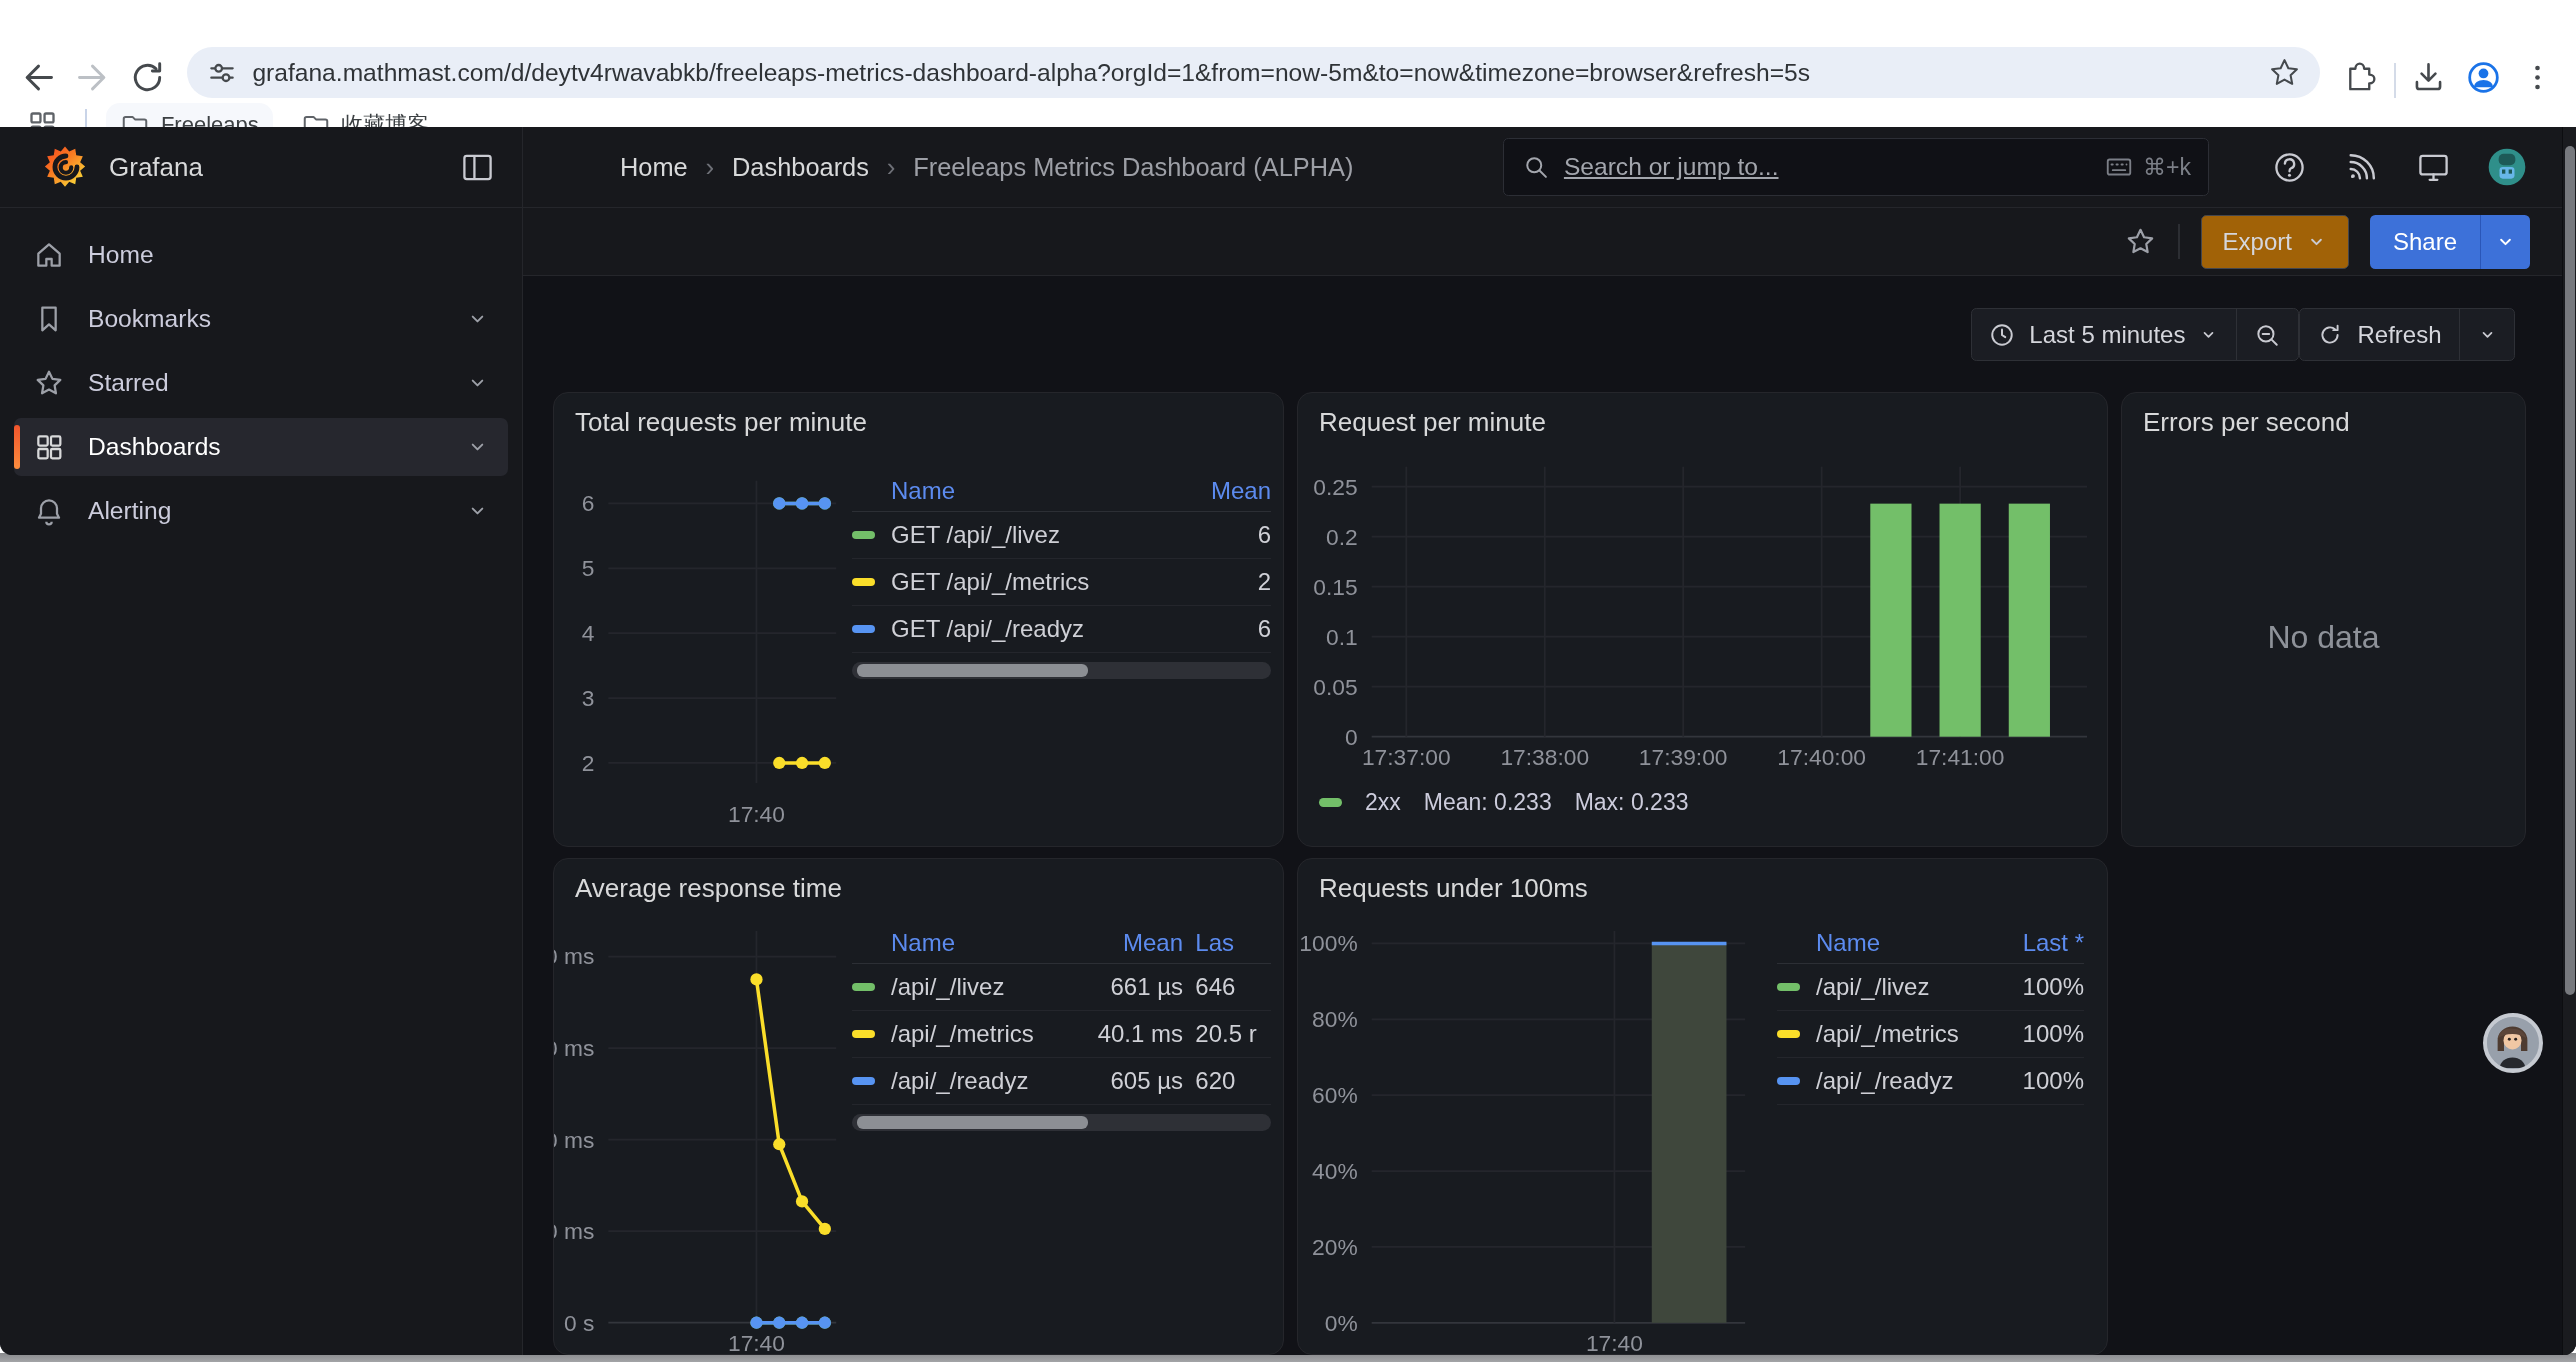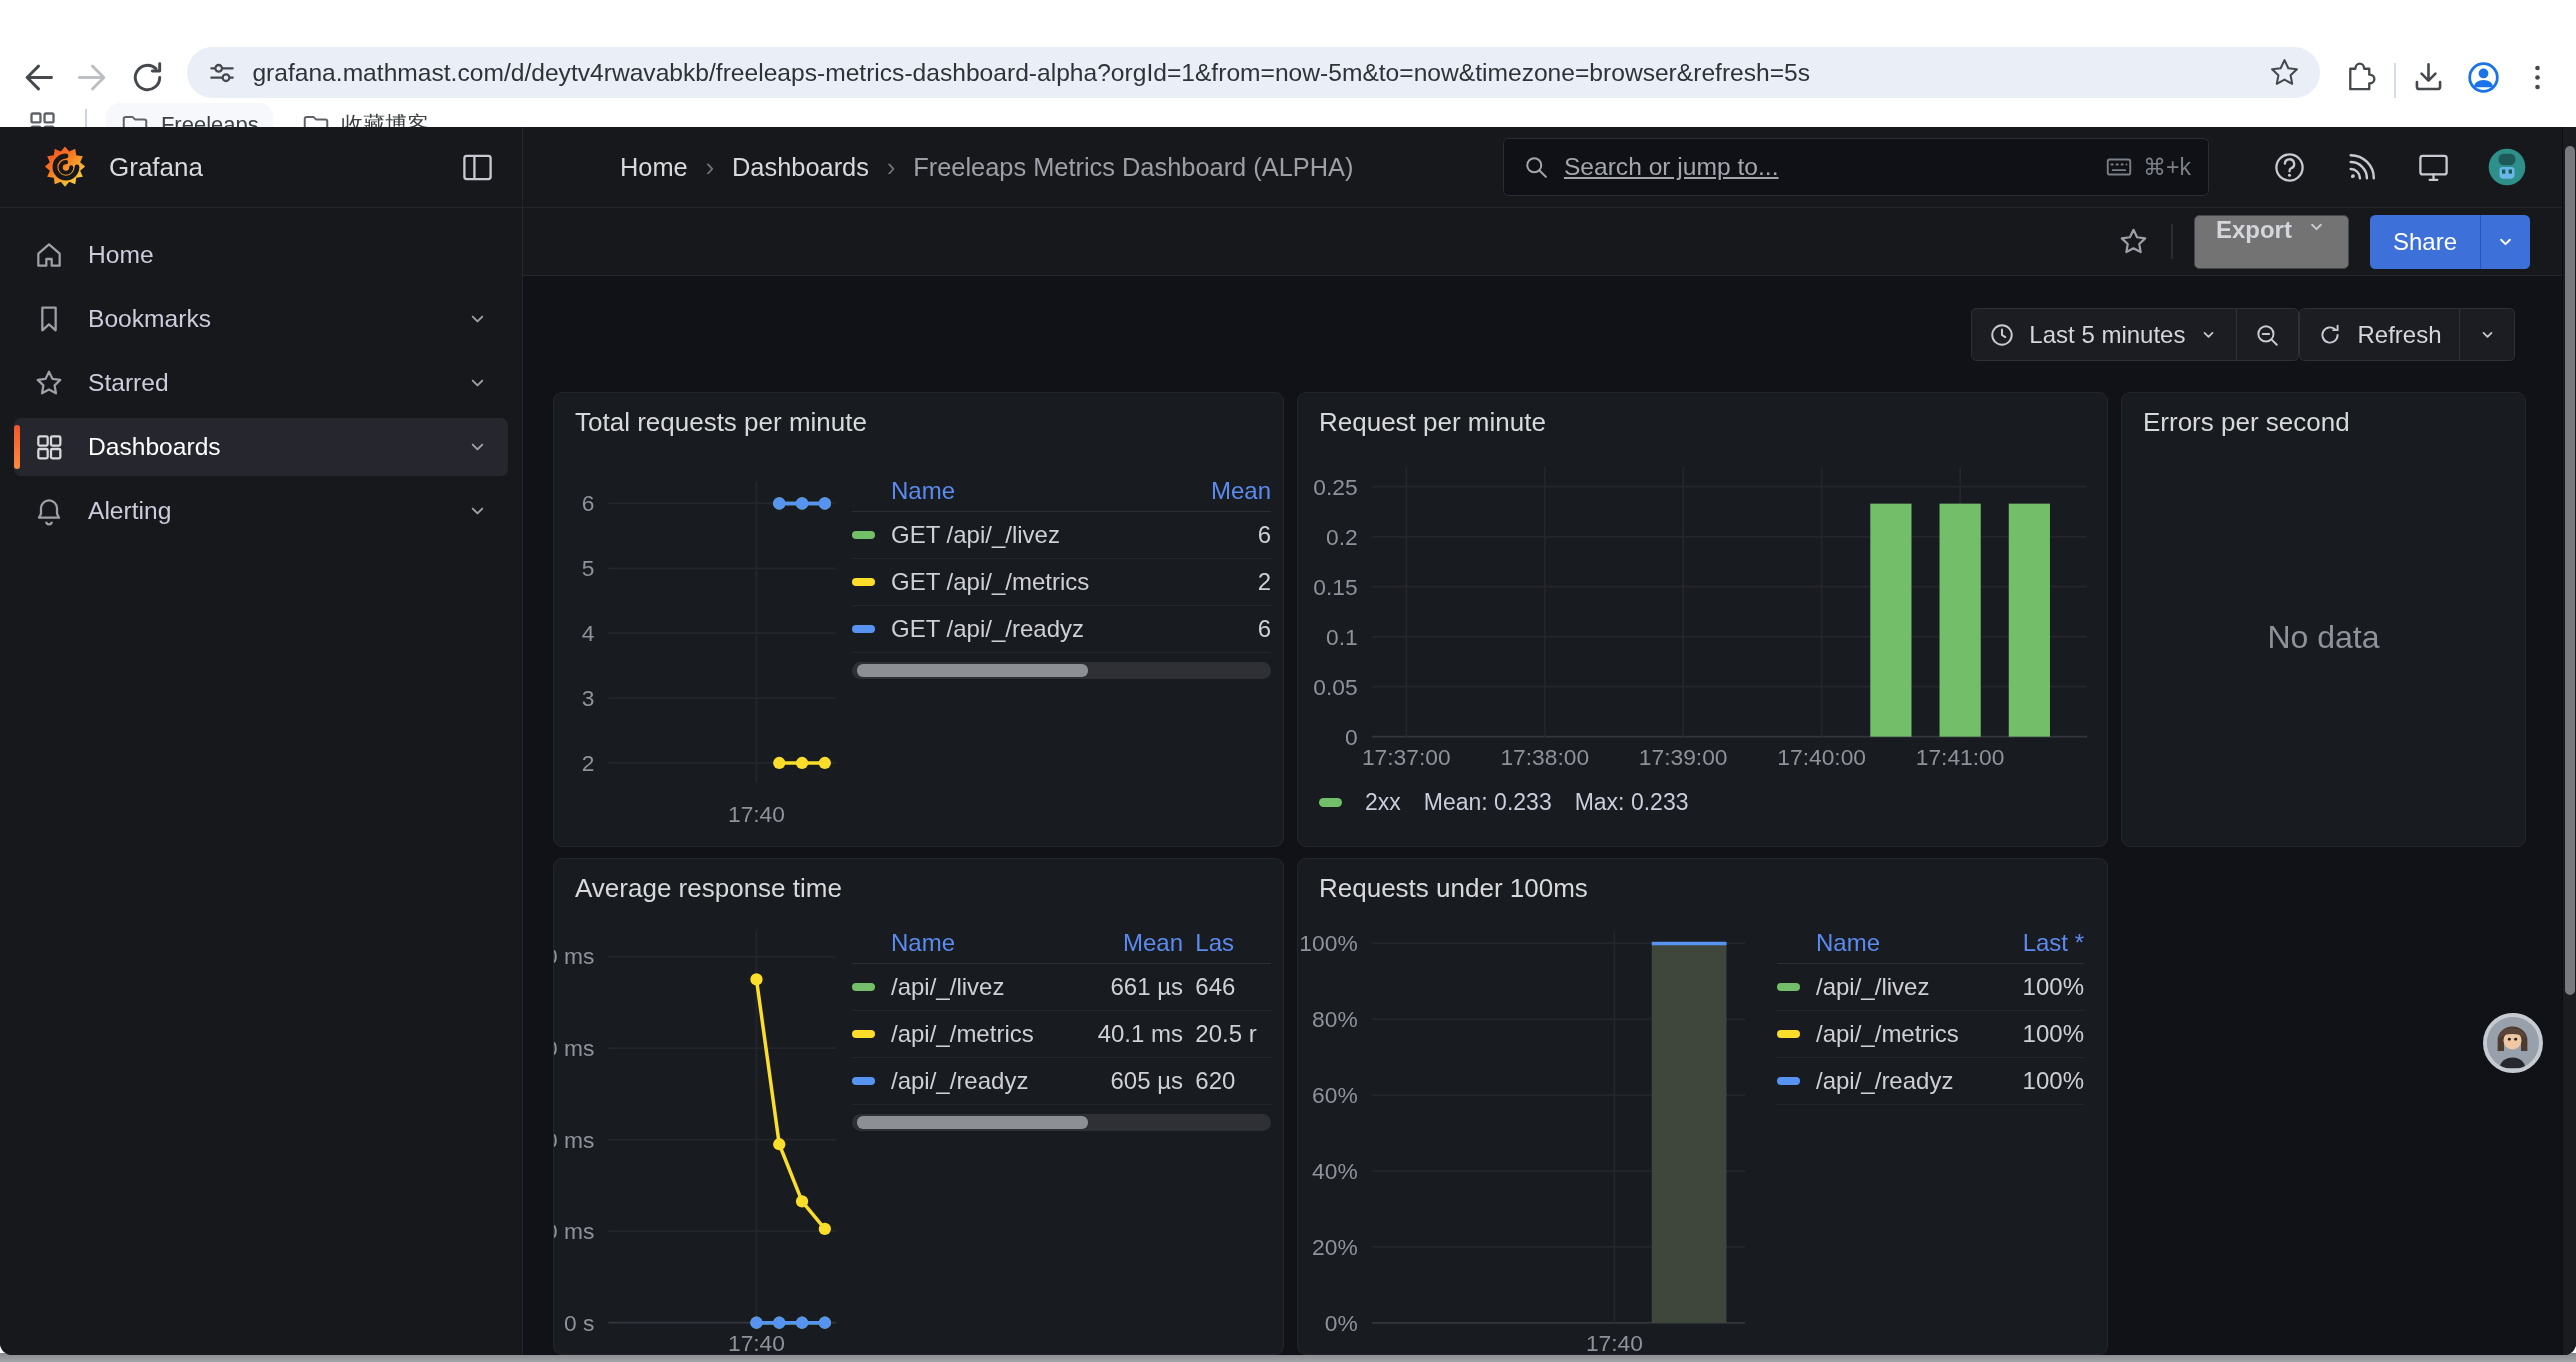--- a/index.html
+++ b/index.html
@@ -35,32 +35,32 @@
   .gbody{display:flex;height:1147px;}
   .sidebar{width:523px;background:#17181c;border-right:1.8px solid #25262b;padding:17.5px 14px;flex:0 0 auto;}
   .side-item{height:58px;margin-bottom:6.1px;display:flex;align-items:center;gap:23px;padding:0 19px;border-radius:7px;color:#ccccdc;font-size:24.6px;position:relative;}
   .side-item .chev{margin-left:auto;}
   .side-item.active{background:#26272e;color:#ffffff;}
   .side-item.active::before{content:"";position:absolute;left:0;top:7px;bottom:7px;width:6.1px;border-radius:3.5px;background:linear-gradient(180deg,#f2552c,#fb8d3e);}
 
   .main{flex:1;position:relative;background:#111217;min-width:0;}
   .subheader{height:68px;background:#17181c;border-bottom:1.8px solid #25262b;display:flex;align-items:center;justify-content:flex-end;gap:21px;padding-right:46px;}
   .vdiv{width:1.8px;height:35px;background:#2c2e33;}
-  .btn{display:flex;align-items:flex-start;gap:14px;height:54px;padding:0 21px;background:#737373;border:1.8px solid #44464d;border-radius:5.3px;color:#d5d6dc;font-size:24px;font-weight:bold;}
+  .btn{display:flex;align-items:center;gap:14px;height:54px;padding:0 21px;background:#a16207;border:1.8px solid #44464d;border-radius:5.3px;color:#d5d6dc;font-size:24px;}
   .btn-share{display:flex;height:54px;border-radius:5.3px;overflow:hidden;justify-content:center;}
   .btn-share .sh-main{background:#3d71d9;color:#fff;font-size:24px;font-weight:500;display:flex;align-items:center;padding:0 23px;}
   .btn-share .sh-chev{background:#3d71d9;border-left:1.8px solid #23folder4fa8;display:flex;align-items:center;padding:0 14px;border-left:1.8px solid #2a56b8;}
 
   .dashboard{position:relative;height:1078px;}
   .timebar{position:absolute;top:32px;right:61px;display:flex;}
   .tgroup{display:flex;background:#1b1d23;border:1.8px solid #2e3036;border-radius:5.3px;overflow:hidden;}
   .tseg{display:flex;align-items:center;gap:14px;padding:0 17.5px;height:51px;color:#d5d6dc;font-size:24px;}
   .tseg + .tseg{border-left:1.8px solid #2e3036;}
 
-  .panel{position:absolute;background:#181b20;border:1.8px solid #25262b;border-radius:9px;overflow:hidden;}
+  .panel{position:absolute;background:#181b20;border:1.8px solid #25262b;border-radius:15px;overflow:hidden;}
   .ptitle{position:absolute;top:14px;left:21px;font-size:26px;font-weight:500;color:#d8d9da;z-index:3;}
   .nodata{position:absolute;inset:0;display:flex;align-items:center;justify-content:center;font-size:32px;color:#8e9299;padding-top:35px;}
 
   .ltable{position:absolute;font-size:24px;color:#cfd0d6;z-index:2;}
   .lt-row{display:grid;align-items:center;height:47px;border-bottom:1.8px solid #24262c;}
   .lt-head{height:42px;color:#5c8bef;font-weight:500;border-bottom:1.8px solid #2c2f35;}
   .lt-swatch{width:23px;height:8.8px;border-radius:4.4px;justify-self:start;}
   .lt-name{white-space:nowrap;overflow:hidden;}
   .lt-val{text-align:right;white-space:nowrap;}
   .lt-val.left{text-align:left;padding-left:12.3px;}

